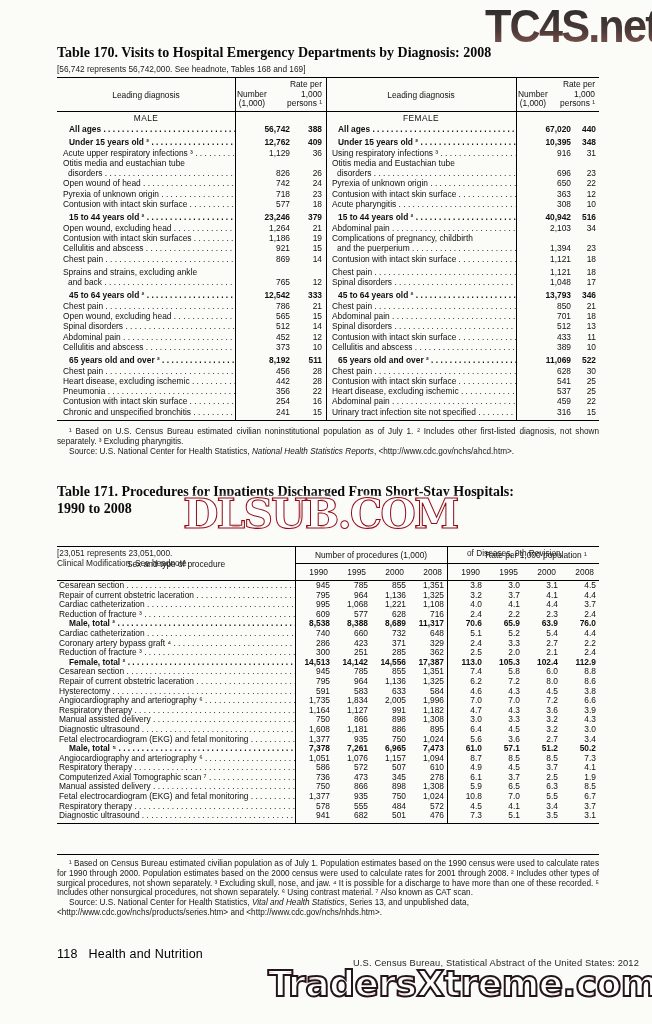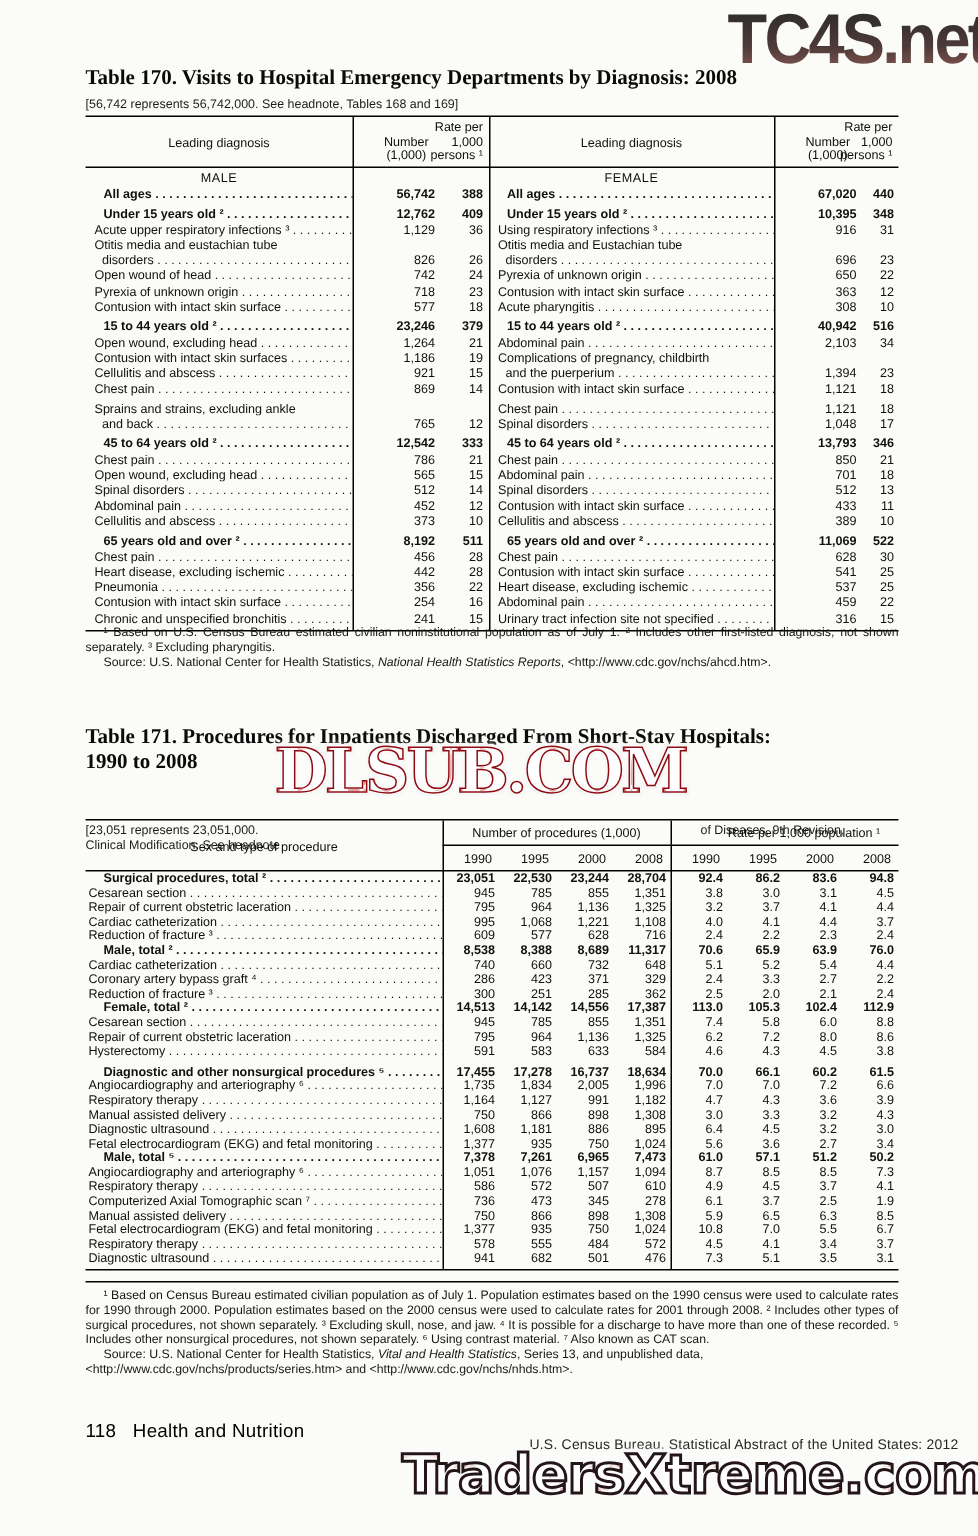--- a/index.html
+++ b/index.html
@@ -12,21 +12,21 @@
   .t-sub{font-size:8.3px;line-height:10px;color:#1c1c1c;}
 
   
   .tbl{position:absolute;left:57px;width:542px;border-top:1px solid #000;border-bottom:1px solid #000;background:transparent;}
   .vl{position:absolute;top:0;bottom:0;width:1px;background:#000;}
 
   
   .t170-head{display:grid;grid-template-columns:178px 91px 190px 83px;height:33px;border-bottom:1px solid #000;font-size:8.4px;}
   .hd-diag{display:flex;align-items:center;justify-content:center;}
   .hd-nr{position:relative;}
-  .hd-num{position:absolute;left:21px;bottom:2px;text-align:center;line-height:9.6px;}
+  .hd-num{position:absolute;left:2px;bottom:2px;text-align:center;line-height:9.6px;}
   .hd-rate{position:absolute;right:4px;bottom:2px;text-align:right;line-height:9.6px;}
   .gender-row{display:grid;grid-template-columns:178px 91px 190px 83px;height:12px;font-size:8.4px;letter-spacing:.4px;}
   .gender-row span{text-align:center;line-height:12px;}
   .t170-body{display:flex;padding-bottom:3px;}
   .half{width:269px;}
   .half.f{width:272px;}
   .half .r{display:grid;grid-template-columns:178px 57px 34px;font-size:8.4px;line-height:10.3px;}
   .half.f .r{grid-template-columns:190px 56px 26px;}
 
   .lbl{overflow:hidden;white-space:nowrap;padding-left:6px;}
@@ -462,21 +462,21 @@
 
           <div class="r s">
             <span class="lbl">Urinary tract infection site not specified</span>
             <span class="num">316</span>
             <span class="rt">15</span>
           </div>
         </div>
     </div>
   </div>
 
-  <div class="fn" style="top:417px;">
+  <div class="fn" style="top:427px;">
     <p>¹ Based on U.S. Census Bureau estimated civilian noninstitutional population as of July 1. ² Includes other first-listed diagnosis, not shown separately. ³ Excluding pharyngitis.</p>
     <p class="src"><span>Source: U.S. National Center for Health Statistics, </span><span class="it">National Health Statistics Reports</span><span>, &lt;http://www.cdc.gov/nchs/ahcd.htm&gt;.</span></p>
   </div>
 
   <div class="abs t-title" style="top:484px;left:57px;width:560px;">
     <div>Table 171. Procedures for Inpatients Discharged From Short-Stay Hospitals:</div>
     <div>1990 to 2008</div>
   </div>
   <div class="abs t-sub" style="top:548px;left:57px;width:542px;">
     <div class="sub-line">
@@ -501,31 +501,20 @@
       <div class="hd-yr" style="grid-column:4;">2000</div>
       <div class="hd-yr" style="grid-column:5;">2008</div>
       <div class="hd-yr" style="grid-column:6;">1990</div>
       <div class="hd-yr" style="grid-column:7;">1995</div>
       <div class="hd-yr" style="grid-column:8;">2000</div>
       <div class="hd-yr" style="grid-column:9;">2008</div>
     </div>
 
     <div class="t171-body">
 
-        <div class="r b">
-          <span class="lbl">Surgical procedures, total ²</span>
-          <span class="v">23,051</span>
-          <span class="v">22,530</span>
-          <span class="v">23,244</span>
-          <span class="v">28,704</span>
-          <span class="v">92.4</span>
-          <span class="v">86.2</span>
-          <span class="v">83.6</span>
-          <span class="v">94.8</span>
-        </div>
 
         <div class="r s">
           <span class="lbl">Cesarean section</span>
           <span class="v">945</span>
           <span class="v">785</span>
           <span class="v">855</span>
           <span class="v">1,351</span>
           <span class="v">3.8</span>
           <span class="v">3.0</span>
           <span class="v">3.1</span>
@@ -657,31 +646,20 @@
           <span class="v">591</span>
           <span class="v">583</span>
           <span class="v">633</span>
           <span class="v">584</span>
           <span class="v">4.6</span>
           <span class="v">4.3</span>
           <span class="v">4.5</span>
           <span class="v">3.8</span>
         </div>
 
-        <div class="r b g4">
-          <span class="lbl">Diagnostic and other nonsurgical procedures ⁵</span>
-          <span class="v">17,455</span>
-          <span class="v">17,278</span>
-          <span class="v">16,737</span>
-          <span class="v">18,634</span>
-          <span class="v">70.0</span>
-          <span class="v">66.1</span>
-          <span class="v">60.2</span>
-          <span class="v">61.5</span>
-        </div>
 
         <div class="r s">
           <span class="lbl">Angiocardiography and arteriography ⁶</span>
           <span class="v">1,735</span>
           <span class="v">1,834</span>
           <span class="v">2,005</span>
           <span class="v">1,996</span>
           <span class="v">7.0</span>
           <span class="v">7.0</span>
           <span class="v">7.2</span>

